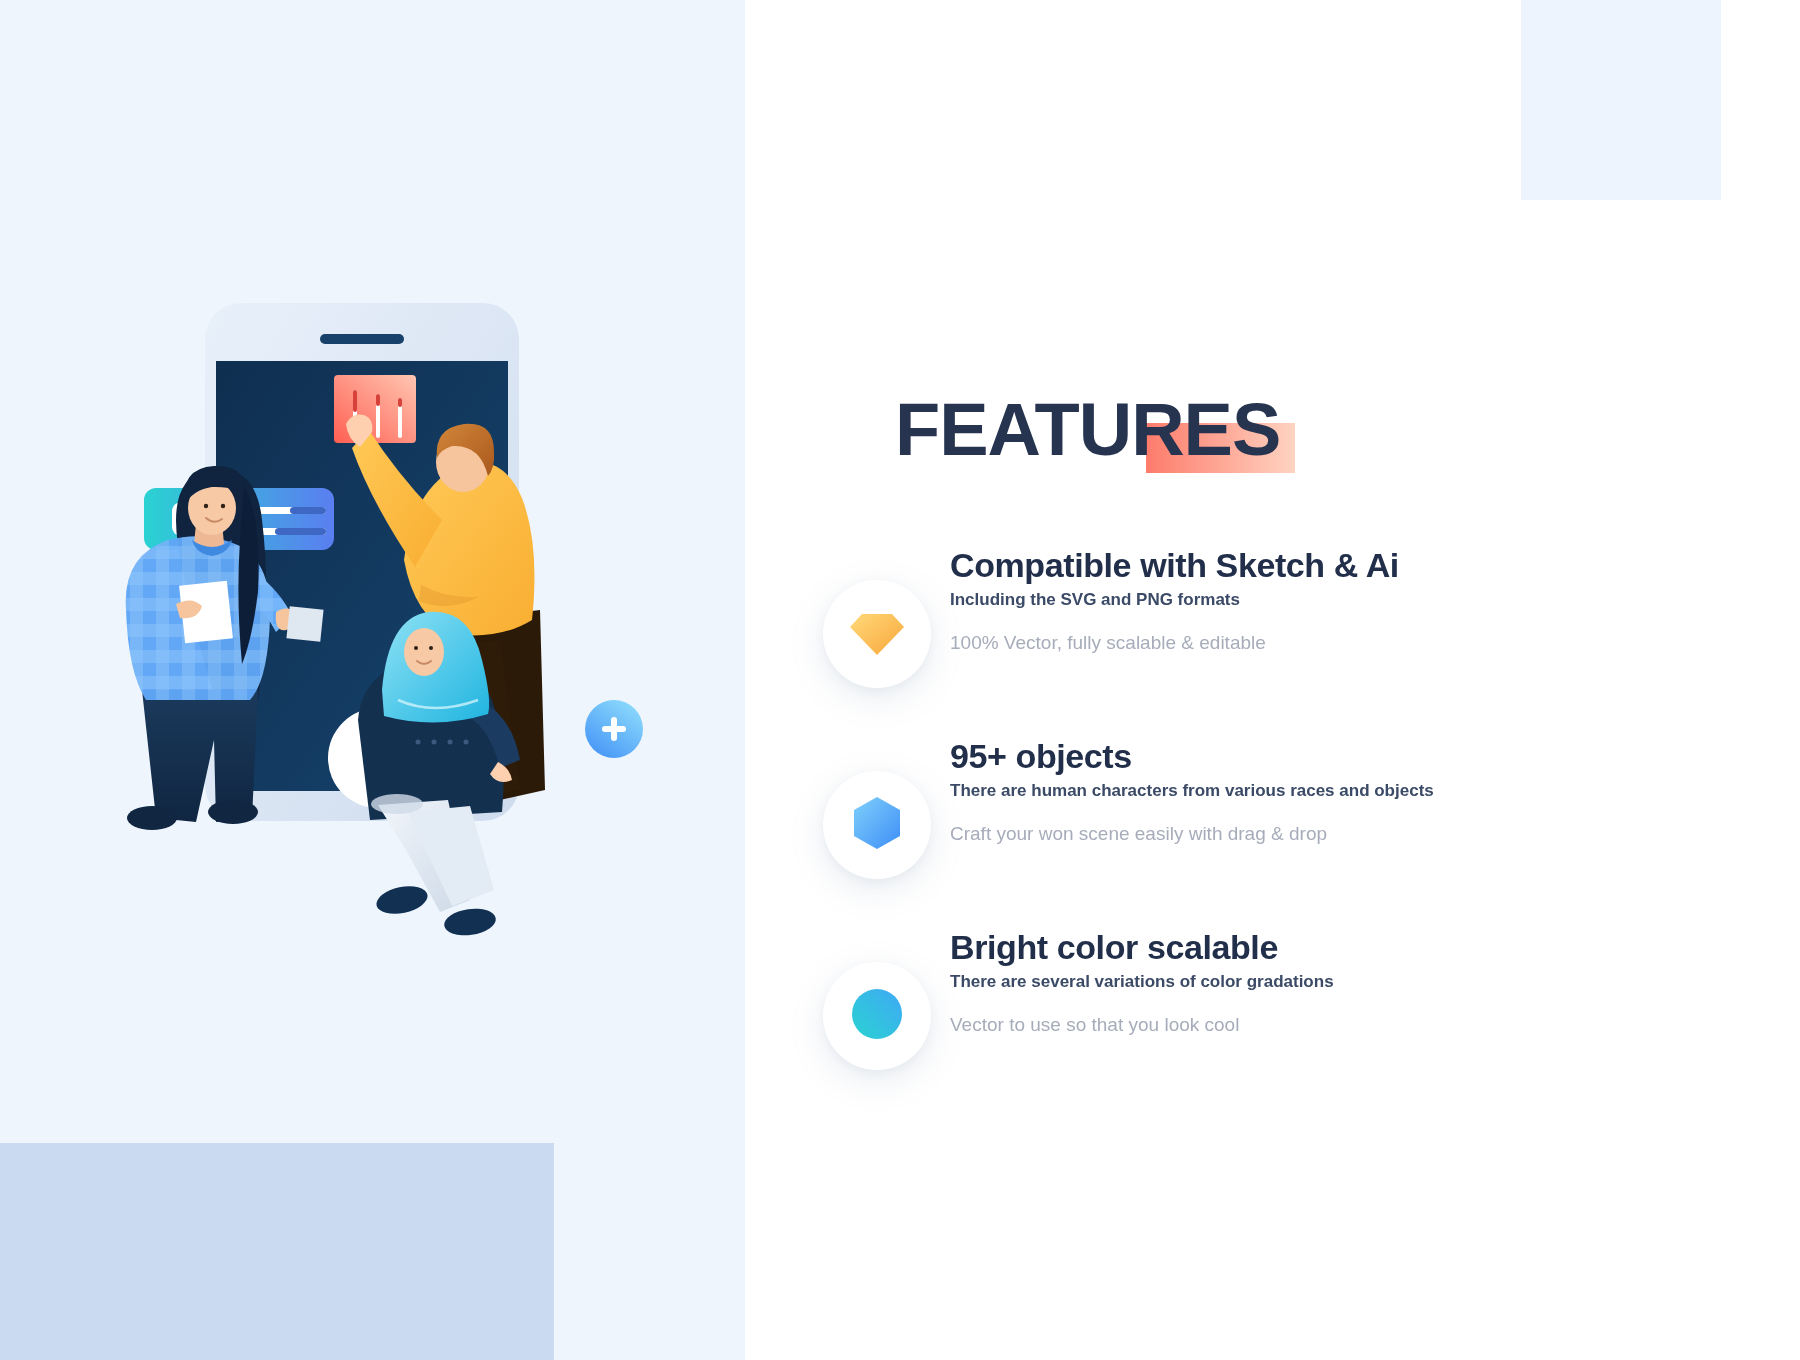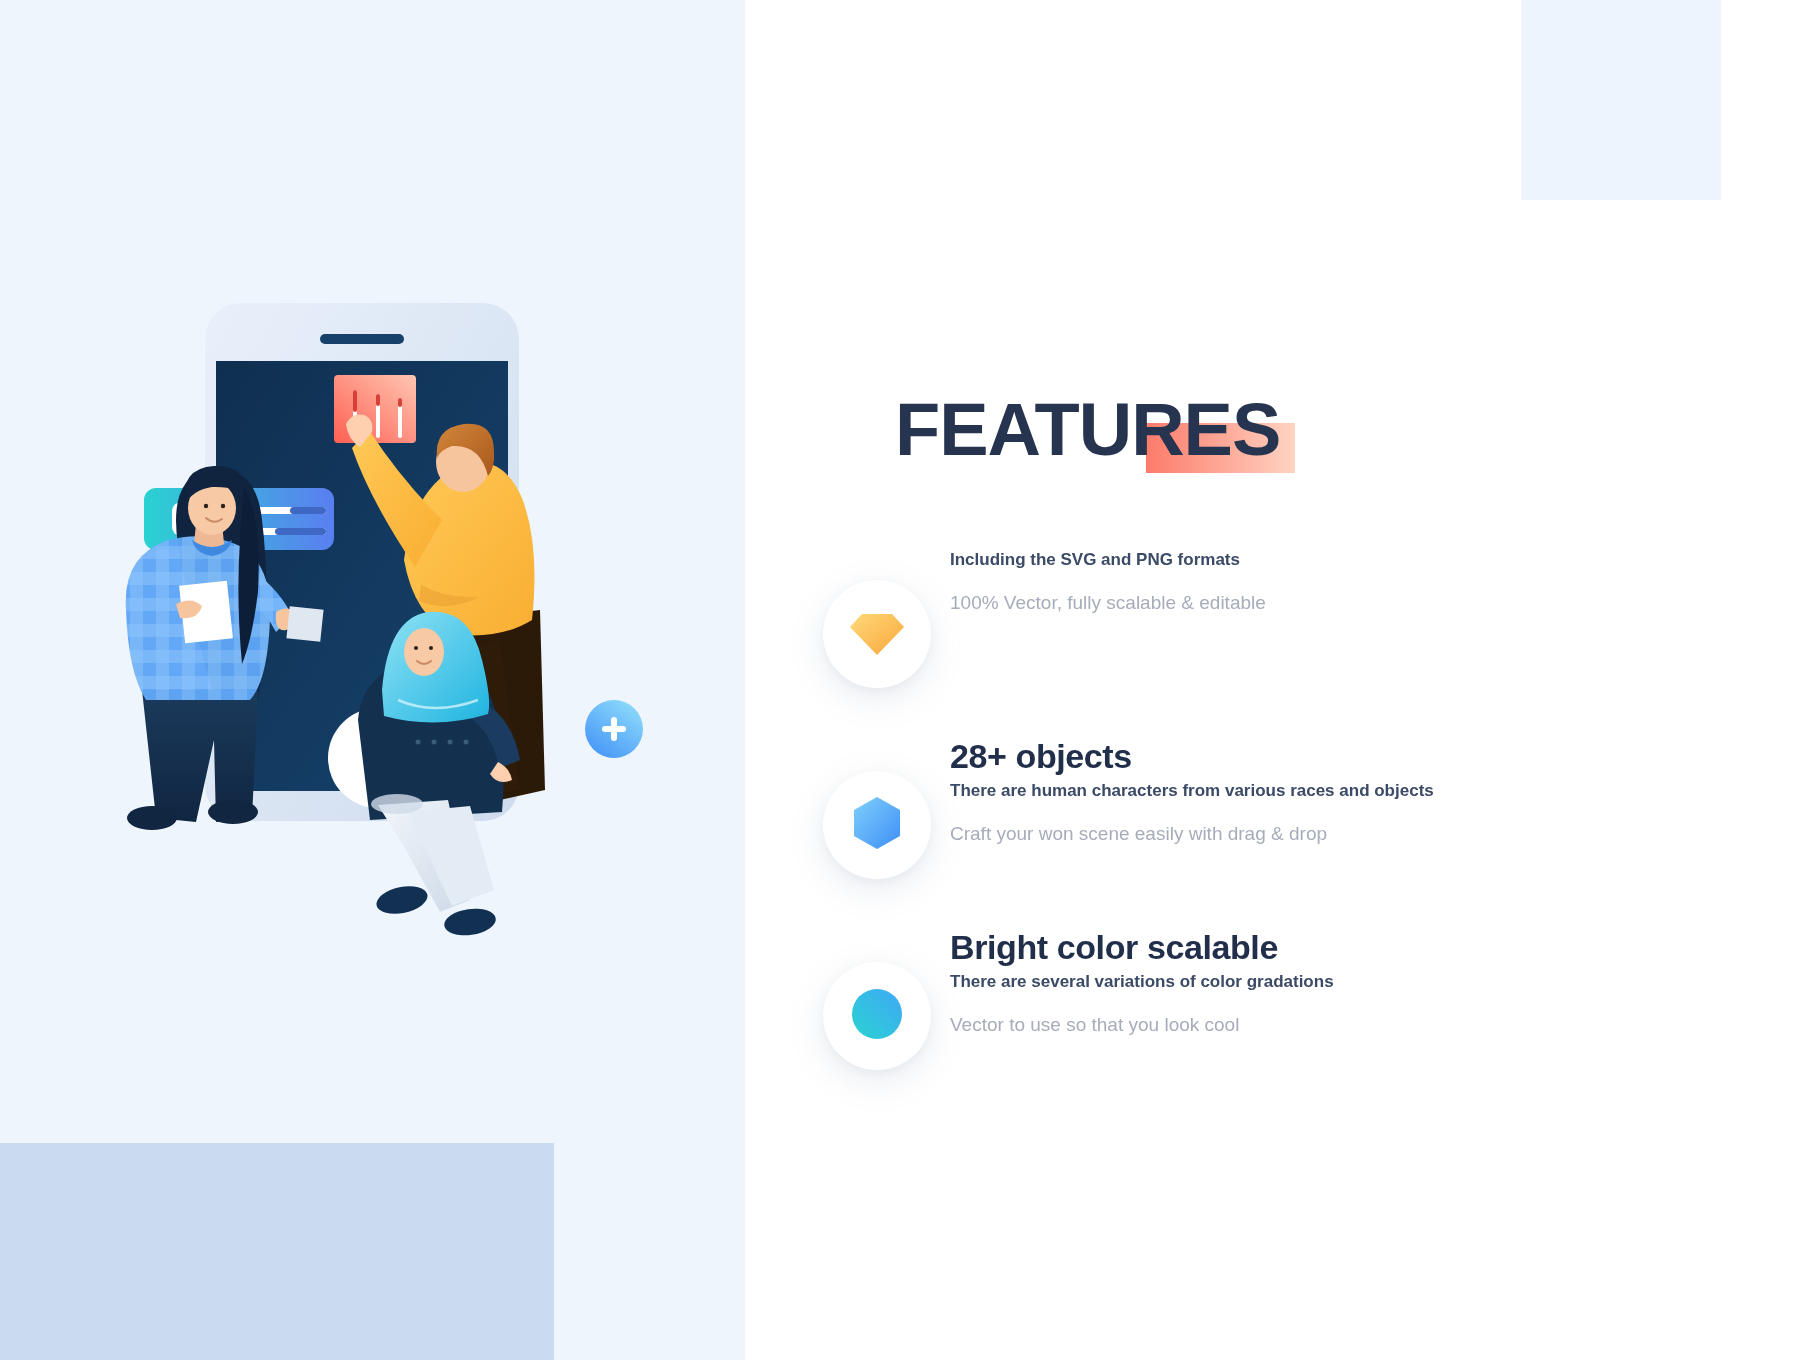--- a/index.html
+++ b/index.html
@@ -299,20 +299,21 @@
                   <stop offset="0%" stop-color="#ffd97a"></stop>
                       <stop offset="100%" stop-color="#f9a63a"></stop>
                 </linearGradient>
                   </defs>
                 <path d="M12 6 H42 L54 19 L27 47 L0 19 Z" fill="url(#dg1)"></path>
               </svg>
             </span>
           </div>
         </div>
         <div class="feature-body">
+          <div class="feature-title">Compatible with Sketch &amp; Ai</div>
           <div class="feature-sub">Including the SVG and PNG formats</div>
           <div class="feature-tag">100% Vector, fully scalable &amp; editable</div>
         </div>
       </div>
 
       <div class="feature">
         <div class="feature-icon-wrap">
           <div class="icon-circle">
             <span>
               <svg width="46" height="52" viewBox="0 0 46 52">
@@ -321,21 +322,21 @@
                   <stop offset="0%" stop-color="#7fd0fb"></stop>
                       <stop offset="100%" stop-color="#3e8ef7"></stop>
                 </linearGradient>
                   </defs>
                 <path d="M23 0 L46 13 V39 L23 52 L0 39 V13 Z" fill="url(#hg1)"></path>
               </svg>
             </span>
           </div>
         </div>
         <div class="feature-body">
-          <div class="feature-title">28+ objects</div>
+          <div class="feature-title">95+ objects</div>
           <div class="feature-sub">There are human characters from various races and objects</div>
           <div class="feature-tag">Craft your won scene easily with drag &amp; drop</div>
         </div>
       </div>
 
       <div class="feature">
         <div class="feature-icon-wrap">
           <div class="icon-circle">
             <span>
               <svg width="50" height="50" viewBox="0 0 50 50">

